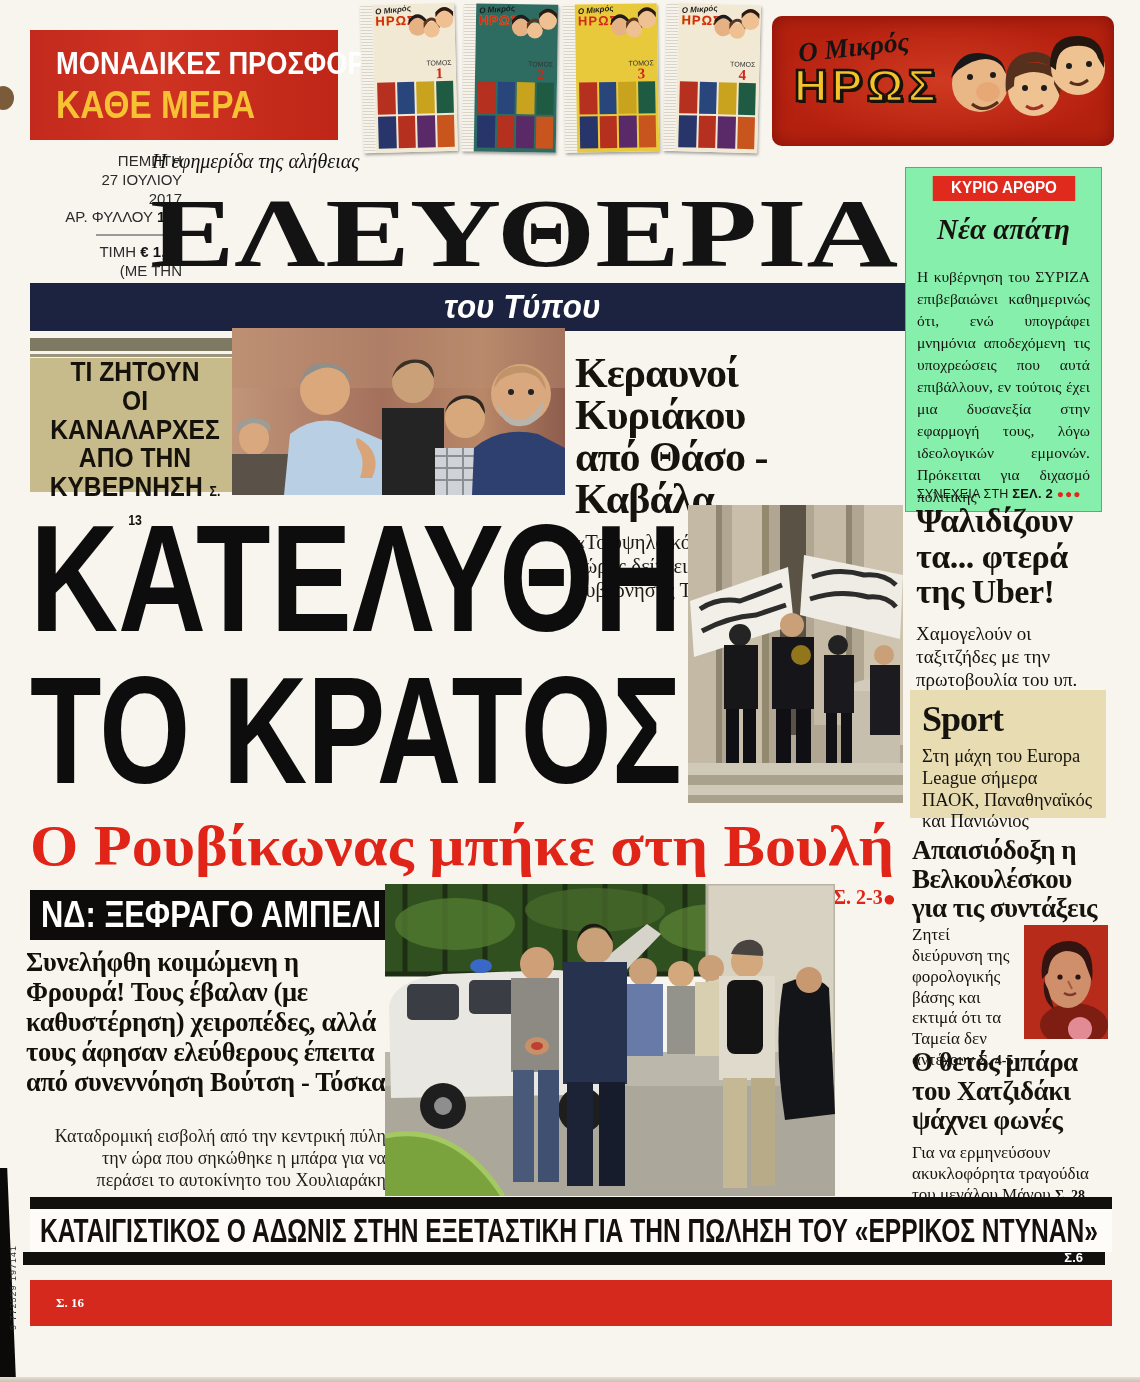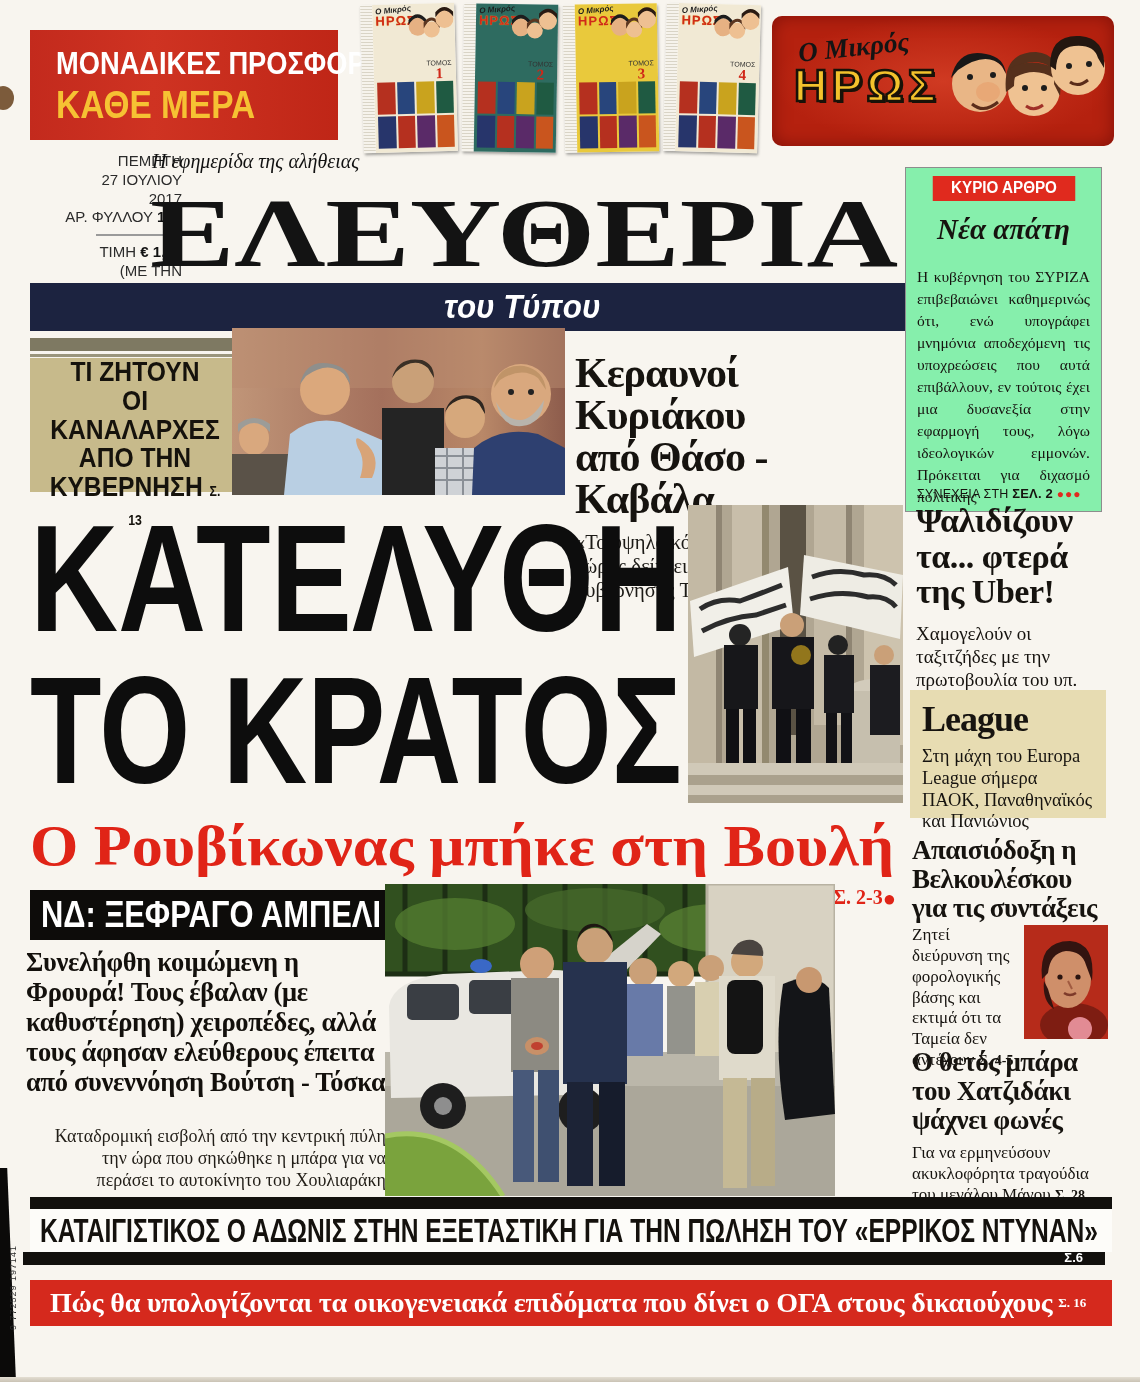--- a/index.html
+++ b/index.html
@@ -411,21 +411,21 @@
     <rect x="0" y="280" width="215" height="10" fill="#d0c9b8"></rect>
       <rect x="0" y="290" width="215" height="8" fill="#aaa18d"></rect>
   </svg>
 
   <div class="abs uber serif">
     <div class="h">Ψαλιδίζουν τα... φτερά της Uber!</div>
     <div class="s"><span>Χαμογελούν οι ταξιτζήδες με την πρωτοβουλία του υπ. Μεταφορών </span><span class="pg">Σ. 17</span></div>
   </div>
 
   <div class="abs sport serif">
-    <div class="h">League</div>
+    <div class="h">Sport</div>
     <div class="s">Στη μάχη του Europa League σήμερα ΠΑΟΚ, Παναθηναϊκός και Πανιώνιος</div>
   </div>
 
   <svg class="abs sub-red" width="872" height="66" viewBox="0 0 872 66">
     <text class="ser" x="2" y="53" font-size="57" font-weight="bold" fill="#e02417" textLength="864" lengthAdjust="spacingAndGlyphs">Ο Ρουβίκωνας μπήκε στη Βουλή</text>
   </svg>
   <div class="abs pgtag serif">
     <span>Σ. 2-3</span><span class="dot">●</span>
   </div>
 
@@ -515,17 +515,16 @@
   <div class="abs adonis-band">
     <svg width="1066" height="38" viewBox="0 0 1066 38">
       <text x="2" y="30" font-size="33" font-weight="bold" fill="#14110d" textLength="1058" lengthAdjust="spacingAndGlyphs">ΚΑΤΑΙΓΙΣΤΙΚΟΣ Ο ΑΔΩΝΙΣ ΣΤΗΝ ΕΞΕΤΑΣΤΙΚΗ ΓΙΑ ΤΗΝ ΠΩΛΗΣΗ ΤΟΥ «ΕΡΡΙΚΟΣ ΝΤΥΝΑΝ»</text>
     </svg>
   </div>
   <div class="abs bar-black-2">
     <span>Σ.6</span>
   </div>
 
   <div class="abs oga-bar">
-    <span class="t">Πώς θα υπολογίζονται τα οικογενειακά επιδόματα που δίνει ο ΟΓΑ στους δικαιούχους</span>
     <span class="pg">Σ. 16</span>
   </div>
 
 </div>
 
 </body></html>

